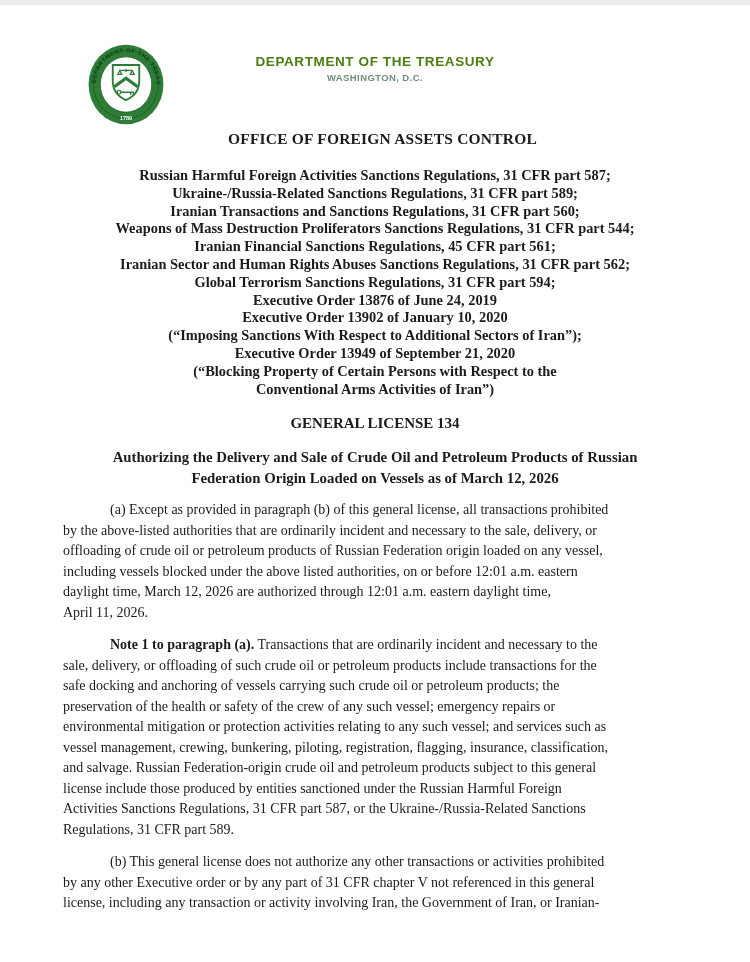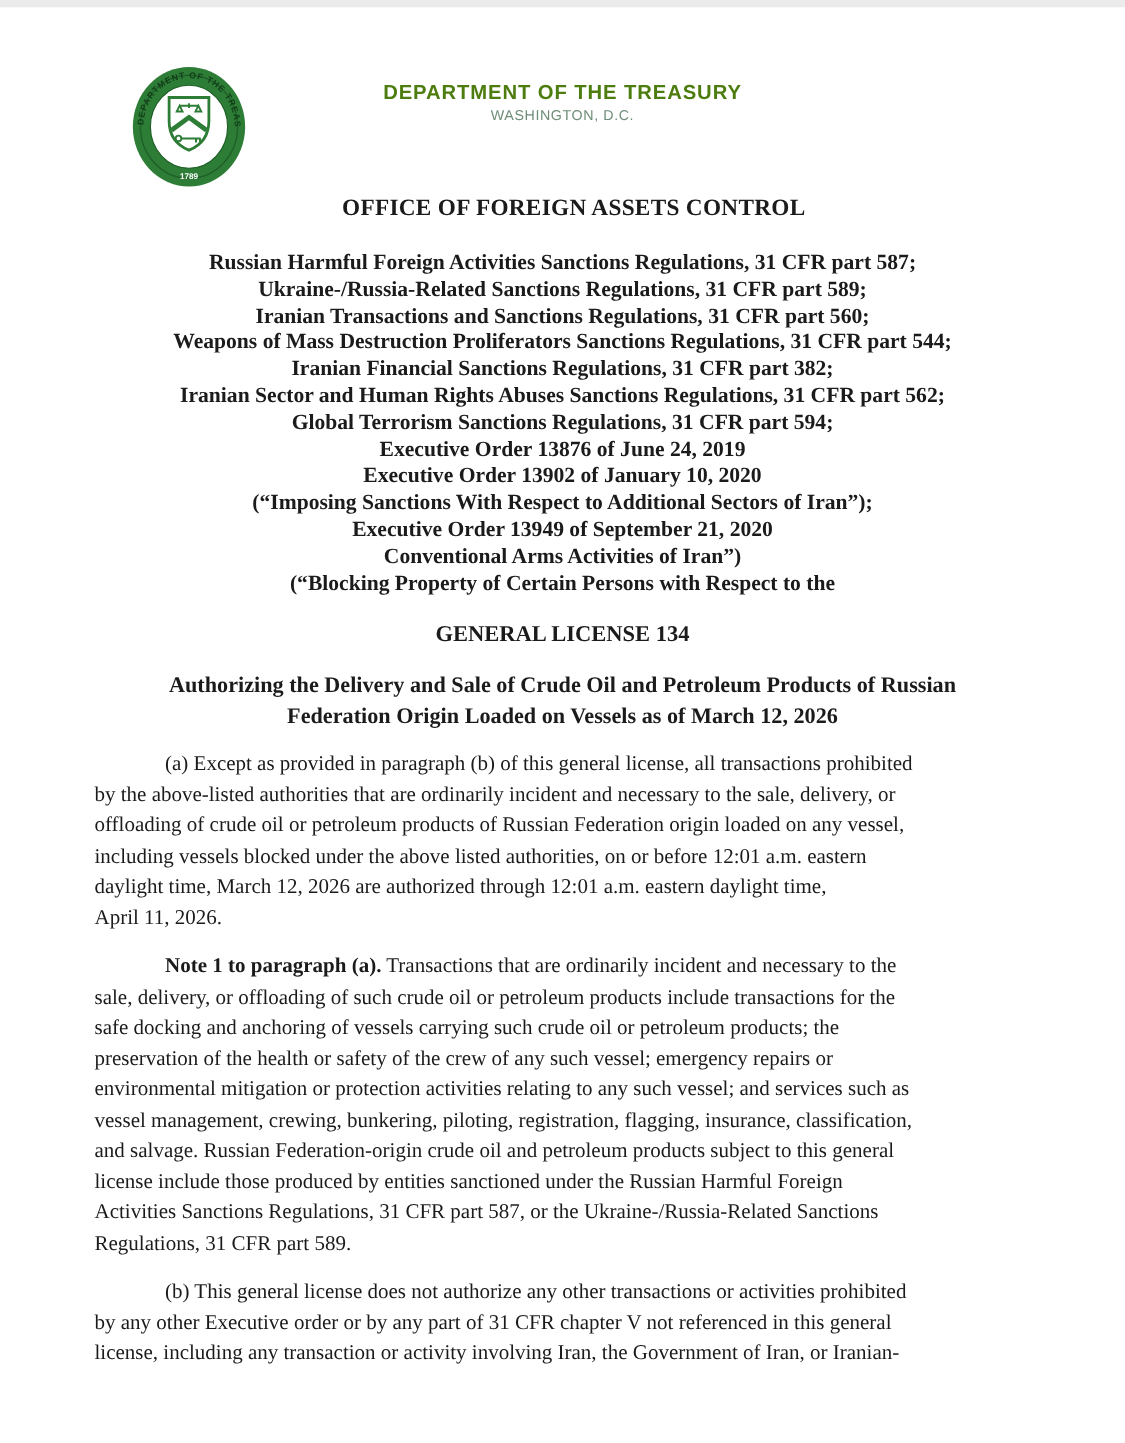--- a/index.html
+++ b/index.html
@@ -20,21 +20,21 @@
     width:78px; height:83px;
   }
   .agency-block { text-align:center; padding-top:12px; }
   .agency {
     font-family:"Liberation Sans", sans-serif;
     font-weight:bold; font-size:13.5px; letter-spacing:0.6px;
     color:#4d7c0f;
   }
   .location {
     font-family:"Liberation Sans", sans-serif;
-    font-weight:normal; font-size:9.5px; letter-spacing:0.4px;
+    font-weight:bold; font-size:9.5px; letter-spacing:0.4px;
     color:#6f8d77; margin-top:3px;
   }
 
   
   .office-heading {
     text-align:center; font-weight:bold; font-size:15.5px;
     letter-spacing:0.2px; margin-top:2px;margin-left:15px;
   }
   .authorities { margin-top:19px; text-align:center; }
   .auth-line { font-weight:bold; font-size:14.4px; line-height:17.8px; }
@@ -89,29 +89,29 @@
   </div>
 
   <div class="office-heading">OFFICE OF FOREIGN ASSETS CONTROL</div>
 
   <div class="authorities">
 
   <div class="auth-line">Russian Harmful Foreign Activities Sanctions Regulations, 31 CFR part 587;</div>
       <div class="auth-line">Ukraine-/Russia-Related Sanctions Regulations, 31 CFR part 589;</div>
       <div class="auth-line">Iranian Transactions and Sanctions Regulations, 31 CFR part 560;</div>
       <div class="auth-line">Weapons of Mass Destruction Proliferators Sanctions Regulations, 31 CFR part 544;</div>
-      <div class="auth-line">Iranian Financial Sanctions Regulations, 31 CFR part 382;</div>
+      <div class="auth-line">Iranian Financial Sanctions Regulations, 45 CFR part 561;</div>
       <div class="auth-line">Iranian Sector and Human Rights Abuses Sanctions Regulations, 31 CFR part 562;</div>
       <div class="auth-line">Global Terrorism Sanctions Regulations, 31 CFR part 594;</div>
       <div class="auth-line">Executive Order 13876 of June 24, 2019</div>
       <div class="auth-line">Executive Order 13902 of January 10, 2020</div>
       <div class="auth-line">(“Imposing Sanctions With Respect to Additional Sectors of Iran”);</div>
       <div class="auth-line">Executive Order 13949 of September 21, 2020</div>
+      <div class="auth-line">(“Blocking Property of Certain Persons with Respect to the</div>
       <div class="auth-line">Conventional Arms Activities of Iran”)</div>
-      <div class="auth-line">(“Blocking Property of Certain Persons with Respect to the</div>
     </div>
 
   <div class="license-heading">GENERAL LICENSE 134</div>
 
   <div class="gl-title">Authorizing the Delivery and Sale of Crude Oil and Petroleum Products of Russian
 Federation Origin Loaded on Vessels as of March 12, 2026</div>
 
   <div class="body-block">
     <p class="para">(a) Except as provided in paragraph (b) of this general license, all transactions prohibited
 by the above-listed authorities that are ordinarily incident and necessary to the sale, delivery, or

